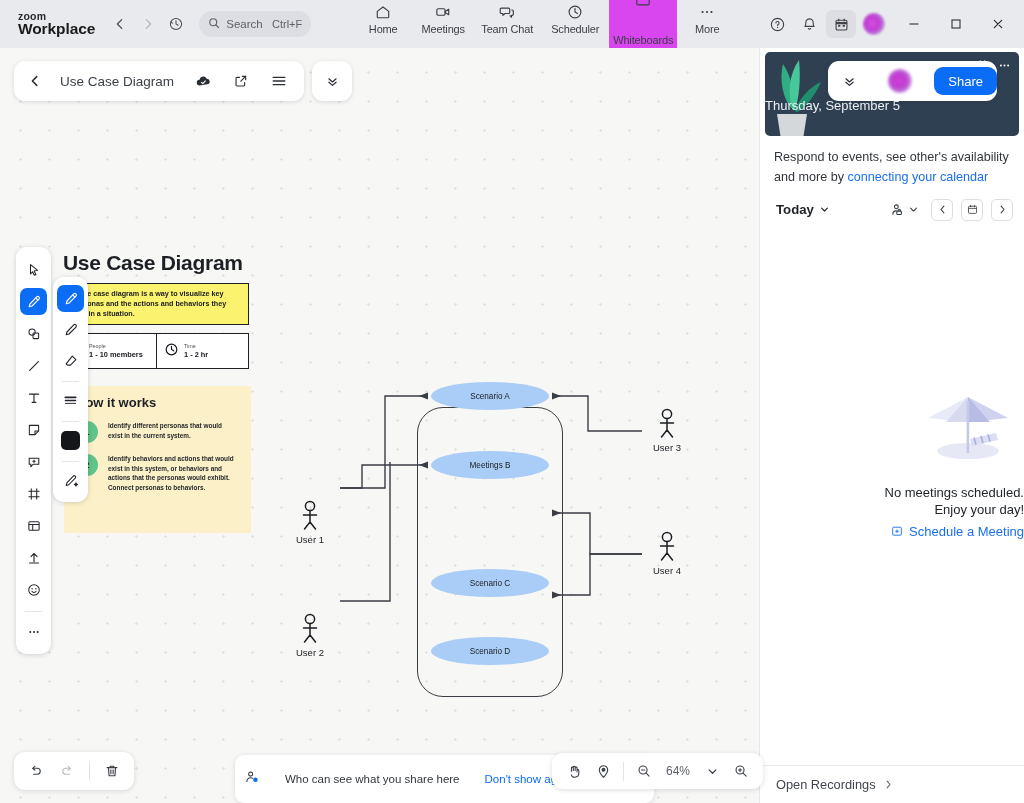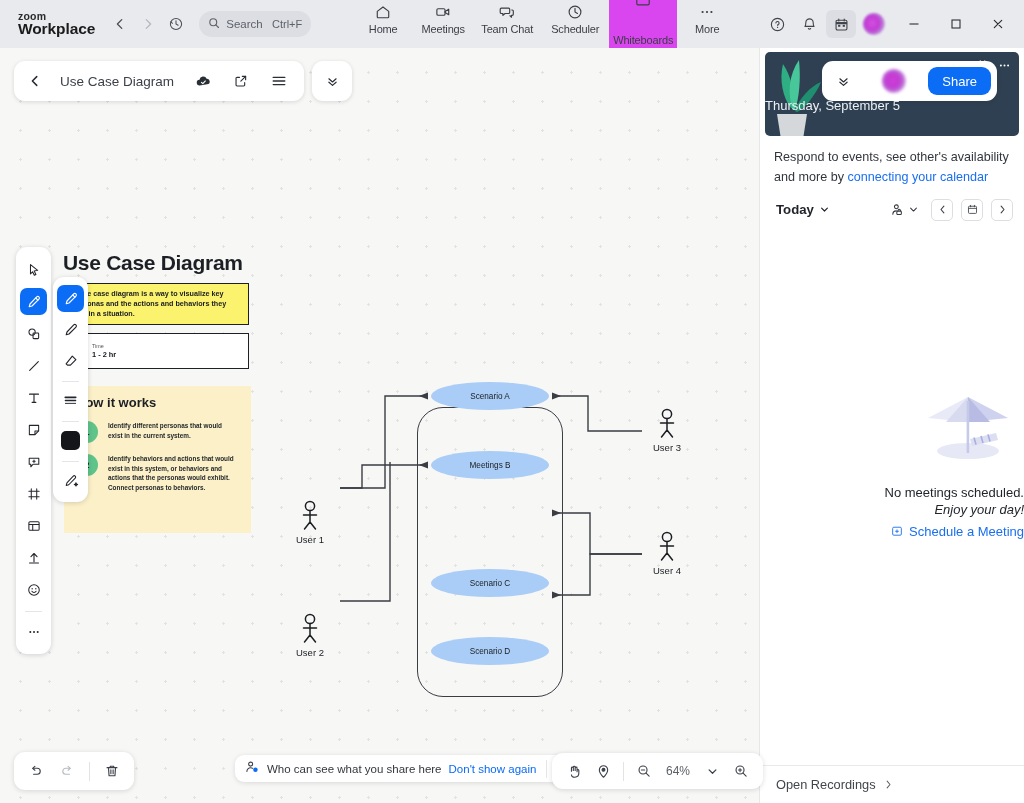--- a/index.html
+++ b/index.html
@@ -76,21 +76,21 @@
     background:#fff; border-radius:11px; box-shadow:0 1px 4px rgba(20,25,40,.14);
     height:40px; display:flex; align-items:center;
   }
   .pill.title { padding:0 12px 0 8px; gap:12px; }
   .pill .backbtn{ width:26px;height:26px;display:flex;align-items:center;justify-content:center;color:#262a31;cursor:pointer;}
   .pill .wbtitle{ font-size:13.5px; color:#3c4049; margin-right:4px; white-space:nowrap; cursor:text;}
   .pill .hicon{ width:26px;height:26px;display:flex;align-items:center;justify-content:center;color:#2a2e35;cursor:pointer;}
   .pill.chev{ width:40px; justify-content:center; }
 
   .wb-head-right { position:absolute; right:27px; top:61px; display:flex; z-index:30; }
-  .pill.rightgrp{ padding:0 6px 0 4px; gap:22px; align-items:center;margin-left:15px; }
+  .pill.rightgrp{ padding:0 0 0 4px; gap:22px; align-items:center;margin-left:15px; }
   .avatar-wb{
     width:24px;height:24px;border-radius:50%;cursor:pointer;
     background: radial-gradient(circle at 45% 48%, #cf3fd8 0%, #c33ad2 34%, #bb63d6 56%, rgba(190,130,216,.55) 74%, rgba(214,190,226,.2) 90%, rgba(255,255,255,0) 100%);
     filter: blur(1.4px);
   }
   .sharebtn{
     background:#0b6cf5;color:#fff;border:none;border-radius:9px;height:28px;padding:0 14px;
     font-size:13px;font-family:inherit;cursor:pointer;font-weight:400;
   }
 
@@ -160,23 +160,23 @@
   .bottom-left{
     position:absolute; left:14px; top:752px; height:38px; background:#fff;
     border-radius:11px; box-shadow:0 1px 5px rgba(20,25,40,.15);
     display:flex; align-items:center; padding:0 9px; gap:5px; z-index:30;
   }
   .bbtn{ width:26px;height:26px;border-radius:6px;display:flex;align-items:center;justify-content:center;color:#3c4049;cursor:pointer;}
   .bbtn.dim{ color:#b7bac1; }
   .bdiv{ width:1px;height:19px;background:#e2e3e6;margin:0 4px;}
 
   .share-toast{
-    position:absolute; left:235px; top:755px; height:27px; background:#fff;
+    position:absolute; left:235px; top:755px; height:48px; background:#fff;
     border-radius:9px; box-shadow:0 1px 5px rgba(20,25,40,.13);
-    display:flex; align-items:center; padding:0 6px 0 9px; gap:7px; z-index:30;
+    display:flex; align-items:center; padding:0 6px 0 9px; gap:25px; z-index:30;
   }
   .share-toast .ttext{ font-size:11.5px; color:#33373e; }
   .share-toast .tlink{ font-size:11.5px; color:#0b6cf5; cursor:pointer; }
   .share-toast .tdiv{ width:1px;height:18px;background:#e4e5e8;margin-left:3px;}
   .share-toast .tclose{ width:22px;height:22px;display:flex;align-items:center;justify-content:center;color:#3c4049;cursor:pointer;}
 
   .zoombar{
     position:absolute; left:552px; top:753px; height:36px; background:#fff;
     border-radius:11px; box-shadow:0 1px 5px rgba(20,25,40,.15);
     display:flex; align-items:center; padding:0 9px; gap:3px; z-index:30;
@@ -207,21 +207,21 @@
   .todaylbl{ font-size:13.2px; color:#1f2329; font-weight:700; cursor:pointer; display:flex; align-items:center; gap:5px;}
   .todayrow .spacer{ flex:1; }
   .sqbtn{
     width:22px;height:22px;border:1px solid #dcdee2;border-radius:5px;
     display:flex;align-items:center;justify-content:center;color:#3c4049;cursor:pointer;background:#fff;
   }
   .pbtn{ display:flex;align-items:center;gap:3px;color:#32363d;cursor:pointer;margin-right:8px;}
 
   .empty{ flex:1; display:flex; flex-direction:column; align-items:flex-end; justify-content:center; padding-bottom:70px;}
   .empty .e1{ font-size:13px; color:#22262c; margin-top:12px;}
-  .empty .e2{ font-size:13px; color:#22262c; margin-top:2px;font-style:italic;}
+  .empty .e2{ font-size:13px; color:#22262c; margin-top:2px;}
   .empty .e3{ font-size:13px; color:#1a6ff0; margin-top:7px; display:flex; align-items:center; gap:5px; cursor:pointer;}
 
   .recordings{
     height:38px; border-top:1px solid #e9eaec; display:flex; align-items:center;
     padding-left:16px; gap:7px; cursor:pointer; flex:none;
   }
   .recordings .rtxt{ font-size:12.8px; color:#41454c;}
 </style>
 </head>
 <body>
@@ -388,20 +388,33 @@
       </g>
     </svg>
 
     <div class="obj uc-title">Use Case Diagram</div>
 
     <div class="obj note-yellow">
       <p>A use case diagram is a way to visualize key personas and the actions and behaviors they take in a situation.</p>
     </div>
 
     <div class="obj meta-row">
+      <div class="meta-cell">
+        <span>
+          <svg width="12" height="12" viewBox="0 0 18 18" fill="none" stroke="#15181c" stroke-width="1.4">
+              <circle cx="7" cy="6" r="2.6"></circle>
+              <path d="M2.6 14.6c0-2.6 2-4.2 4.4-4.2s4.4 1.6 4.4 4.2" stroke-linecap="round"></path>
+              <path d="M12.4 5.1a2.3 2.3 0 0 1 0 4.3M13.4 14.6c0-2 -.6-3.2-1.6-4" stroke-linecap="round"></path>
+            </svg>
+        </span>
+        <span class="mtxt">
+          <span class="mk" style="display:block">People</span>
+          <span class="mv" style="display:block">1 - 10 members</span>
+        </span>
+      </div>
       <div class="meta-cell">
         <span>
           <svg width="15" height="15" viewBox="0 0 18 18" fill="none" stroke="#15181c" stroke-width="1.4">
               <circle cx="9" cy="9" r="6.4"></circle>
               <path d="M9 5.3V9l2.6 1.6" stroke-linecap="round"></path>
             </svg>
         </span>
         <span class="mtxt">
           <span class="mk" style="display:block">Time</span>
           <span class="mv" style="display:block">1 - 2 hr</span>

